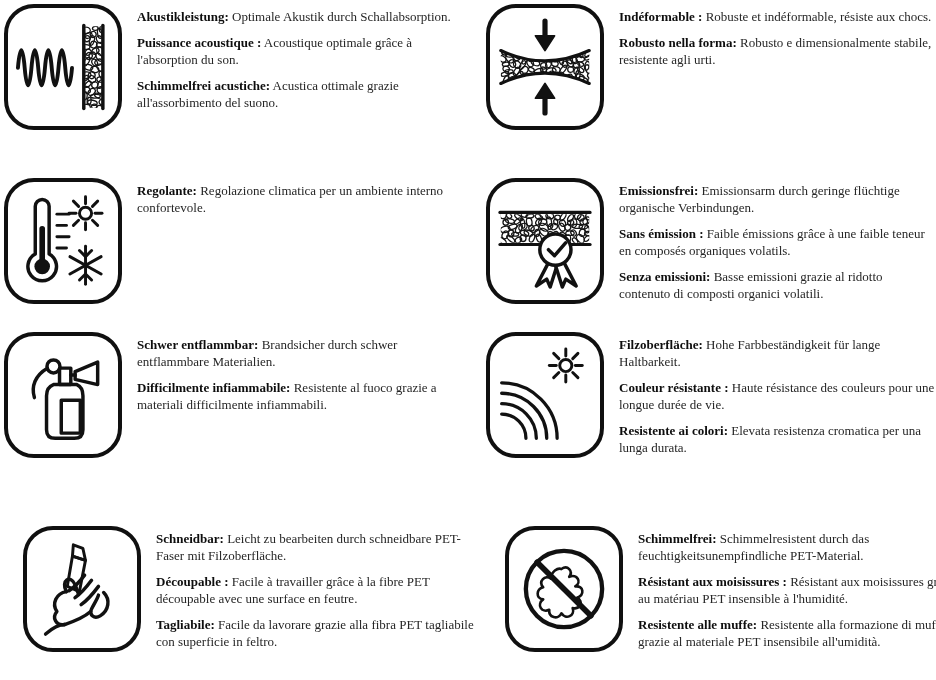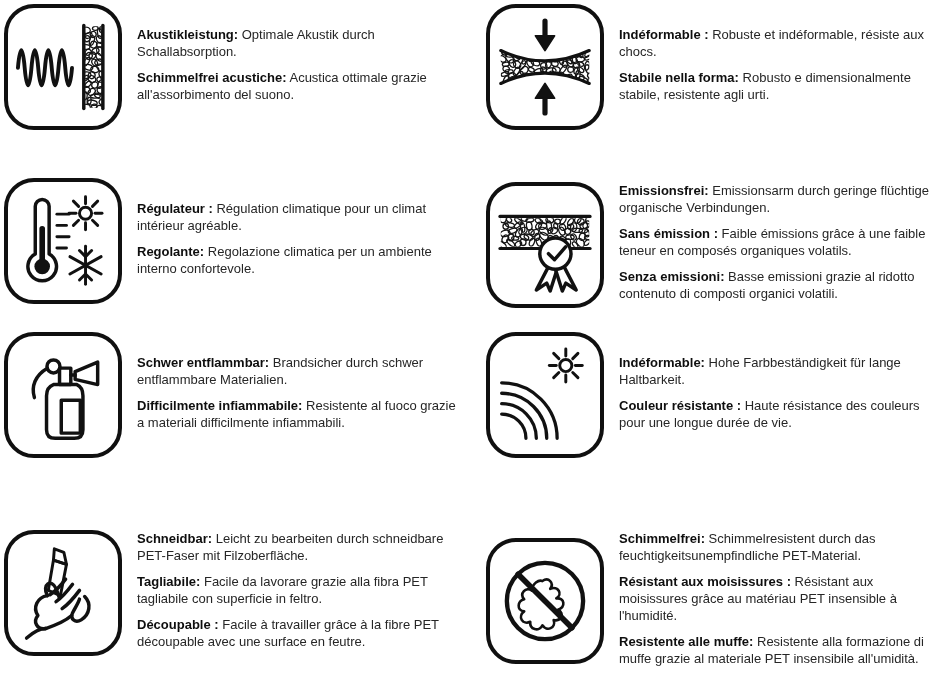--- a/index.html
+++ b/index.html
@@ -1,21 +1,21 @@
 <!DOCTYPE html>
 <html><head>
 <meta charset="utf-8">
 <style>
   html,body{margin:0;padding:0;background:#fff;}
   #canvas{position:relative;width:936px;height:680px;background:#fff;overflow:hidden;
           font-family:"Liberation Sans","DejaVu Sans",sans-serif;}
-  .tile{position:absolute;display:flex;align-items:center;}
+  .tile{position:absolute;display:flex;align-items:flex-start;font-family:Liberation Serif, serif;}
   .tile.c0{left:4px;}
   .tile.c1{left:472px;padding-left:14px;}
-  .r0{top:4px;}.r1{top:178px;}.r2{top:332px;}.r3{top:526px;}
+  .r0{top:4px;}.r1{top:178px;}.r2{top:332px;}.r3{top:526px;margin-left:19px;}
   .iconbox{flex:0 0 auto;width:118px;height:126px;box-sizing:border-box;
            border:4px solid #101010;border-radius:30px;background:#fff;
            display:flex;align-items:center;justify-content:center;}
   .textcol{margin-left:15px;padding-top:4px;}
   .c0 .textcol{width:326px;}
   .c1 .textcol{width:318px;}
   .entry{margin:0 0 9px 0;font-size:13px;line-height:17px;color:#262626;}
   .entry b{color:#0e0e0e;font-weight:700;}
   svg{display:block;}
 </style>
@@ -79,20 +79,21 @@
             <ellipse cx="93.9" cy="101.2" rx="5.6" ry="2.9" transform="rotate(11 93.9 101.2)"></ellipse>
             <ellipse cx="104.9" cy="100.3" rx="3.2" ry="3.0" transform="rotate(134 104.9 100.3)"></ellipse>
             <ellipse cx="86.9" cy="106.6" rx="4.7" ry="3.6" transform="rotate(175 86.9 106.6)"></ellipse>
             <ellipse cx="96.1" cy="105.4" rx="3.2" ry="2.5" transform="rotate(169 96.1 105.4)"></ellipse>
             <ellipse cx="103.4" cy="108.2" rx="5.0" ry="3.4" transform="rotate(29 103.4 108.2)"></ellipse>
           </g>
       </svg>
     </div>
     <div class="textcol">
       <p class="entry"><b>Akustikleistung:</b> <span>Optimale Akustik durch Schallabsorption.</span></p>
+      <p class="entry"><b>Puissance acoustique :</b> <span>Acoustique optimale grâce à l'absorption du son.</span></p>
       <p class="entry"><b>Schimmelfrei acustiche:</b> <span>Acustica ottimale grazie all'assorbimento del suono.</span></p>
     </div>
   </div>
 
   <div class="tile r0 c1">
     <div class="iconbox">
       <svg width="104" height="112" viewBox="0 0 120 120" fill="none" stroke="#111" stroke-width="4" stroke-linecap="round" stroke-linejoin="round">
         <defs>
             <clipPath id="clipB">
               <path d="M9 41 Q60 65 111 41 L111 79 Q60 55 9 79 Z"></path>
@@ -187,21 +188,21 @@
         <path stroke-width="3.6" d="M9 41 Q60 65 111 41"></path>
         <path stroke-width="3.6" d="M9 79 Q60 55 111 79"></path>
         <line x1="60" y1="7" x2="60" y2="25" stroke-width="6"></line>
         <polygon points="49,24 71,24 60,41" fill="#111" stroke-width="2"></polygon>
         <line x1="60" y1="113" x2="60" y2="95" stroke-width="6"></line>
         <polygon points="49,96 71,96 60,79" fill="#111" stroke-width="2"></polygon>
       </svg>
     </div>
     <div class="textcol">
       <p class="entry"><b>Indéformable :</b> <span>Robuste et indéformable, résiste aux chocs.</span></p>
-      <p class="entry"><b>Stabile nella forma:</b> <span>Robusto e dimensionalmente stabile, resistente agli urti.</span></p>
+      <p class="entry"><b>Robusto nella forma:</b> <span>Robusto e dimensionalmente stabile, resistente agli urti.</span></p>
     </div>
   </div>
 
   <div class="tile r1 c0">
     <div class="iconbox">
       <svg width="104" height="112" viewBox="0 0 120 120" fill="none" stroke="#111" stroke-width="4" stroke-linecap="round" stroke-linejoin="round">
         <path d="M28 20 a8 8 0 0 1 16 0 V75 a16.5 16.5 0 1 1 -16 0 Z"></path>
         <line x1="36" y1="46" x2="36" y2="82" stroke-width="6.5"></line>
         <circle cx="36" cy="89.5" r="9" fill="#111" stroke="none"></circle>
         <g stroke-width="3.4">
@@ -226,21 +227,20 @@
           <line x1="68" y1="78" x2="104" y2="98"></line>
           <line x1="104" y1="78" x2="68" y2="98"></line>
           <line x1="79" y1="71" x2="86" y2="78"></line>
             <line x1="93" y1="71" x2="86" y2="78"></line>
           <line x1="79" y1="105" x2="86" y2="98"></line>
             <line x1="93" y1="105" x2="86" y2="98"></line>
         </g>
       </svg>
     </div>
     <div class="textcol">
-      <p class="entry"><b>Régulateur :</b> <span>Régulation climatique pour un climat intérieur agréable.</span></p>
       <p class="entry"><b>Regolante:</b> <span>Regolazione climatica per un ambiente interno confortevole.</span></p>
     </div>
   </div>
 
   <div class="tile r1 c1">
     <div class="iconbox">
       <svg width="104" height="112" viewBox="0 0 120 120" fill="none" stroke="#111" stroke-width="4" stroke-linecap="round" stroke-linejoin="round">
         <defs>
             <clipPath id="clipC">
               <rect x="9" y="29" width="102" height="33"></rect>
@@ -367,22 +367,23 @@
         </g>
         <g>
           <path d="M10 82 A28 28 0 0 1 38 110"></path>
           <path d="M10 70 A40 40 0 0 1 50 110"></path>
           <path d="M10 58 A52 52 0 0 1 62 110"></path>
           <path d="M10 46 A64 64 0 0 1 74 110"></path>
         </g>
       </svg>
     </div>
     <div class="textcol">
-      <p class="entry"><b>Indéformable:</b> <span>Hohe Farbbeständigkeit für lange Haltbarkeit.</span></p>
+      <p class="entry"><b>Filzoberfläche:</b> <span>Hohe Farbbeständigkeit für lange Haltbarkeit.</span></p>
       <p class="entry"><b>Couleur résistante :</b> <span>Haute résistance des couleurs pour une longue durée de vie.</span></p>
+      <p class="entry"><b>Resistente ai colori:</b> <span>Elevata resistenza cromatica per una lunga durata.</span></p>
     </div>
   </div>
 
   <div class="tile r3 c0">
     <div class="iconbox">
       <svg width="104" height="112" viewBox="0 0 120 120" fill="none" stroke="#111" stroke-width="4" stroke-linecap="round" stroke-linejoin="round">
         <g stroke-width="3.4">
           <path d="M50 9 L61 13 L64 27 L49 22 Z"></path>
           <path d="M49 22 L64 27 L57 63 L43 57 Z"></path>
         </g>
@@ -393,22 +394,22 @@
           <path d="M85 64 C93 72 91 85 81 91 C74 95 68 90 71 83 C74 77 78 71 79 67"></path>
           <path d="M42 63 C35 50 47 43 52 55 L56 66"></path>
           <path d="M42 63 C30 65 25 77 31 86 C25 93 30 103 40 101"></path>
           <path d="M18 112 C26 105 33 101 40 101"></path>
           <path d="M40 101 C52 97 62 93 70 86"></path>
         </g>
       </svg>
     </div>
     <div class="textcol">
       <p class="entry"><b>Schneidbar:</b> <span>Leicht zu bearbeiten durch schneidbare PET-Faser mit Filzoberfläche.</span></p>
+      <p class="entry"><b>Découpable :</b> <span>Facile à travailler grâce à la fibre PET découpable avec une surface en feutre.</span></p>
       <p class="entry"><b>Tagliabile:</b> <span>Facile da lavorare grazie alla fibra PET tagliabile con superficie in feltro.</span></p>
-      <p class="entry"><b>Découpable :</b> <span>Facile à travailler grâce à la fibre PET découpable avec une surface en feutre.</span></p>
     </div>
   </div>
 
   <div class="tile r3 c1">
     <div class="iconbox">
       <svg width="104" height="112" viewBox="0 0 120 120" fill="none" stroke="#111" stroke-width="4" stroke-linecap="round" stroke-linejoin="round">
         <circle cx="60" cy="60" r="44" stroke-width="5"></circle>
         <path stroke-width="3" d="M57 37 c7 -5 14 2 9 9 c9 -4 15 6 7 11 c10 -1 11 10 2 13 c8 4 4 14 -5 12 c3 9 -8 14 -13 6 c-4 8 -15 5 -14 -4 c-9 4 -15 -6 -7 -12 c-9 -1 -8 -12 0 -14 c-6 -7 2 -15 9 -10 c0 -8 8 -13 12 -11 z"></path>
         <line x1="29" y1="29" x2="91" y2="91" stroke-width="6.5"></line>
       </svg>

